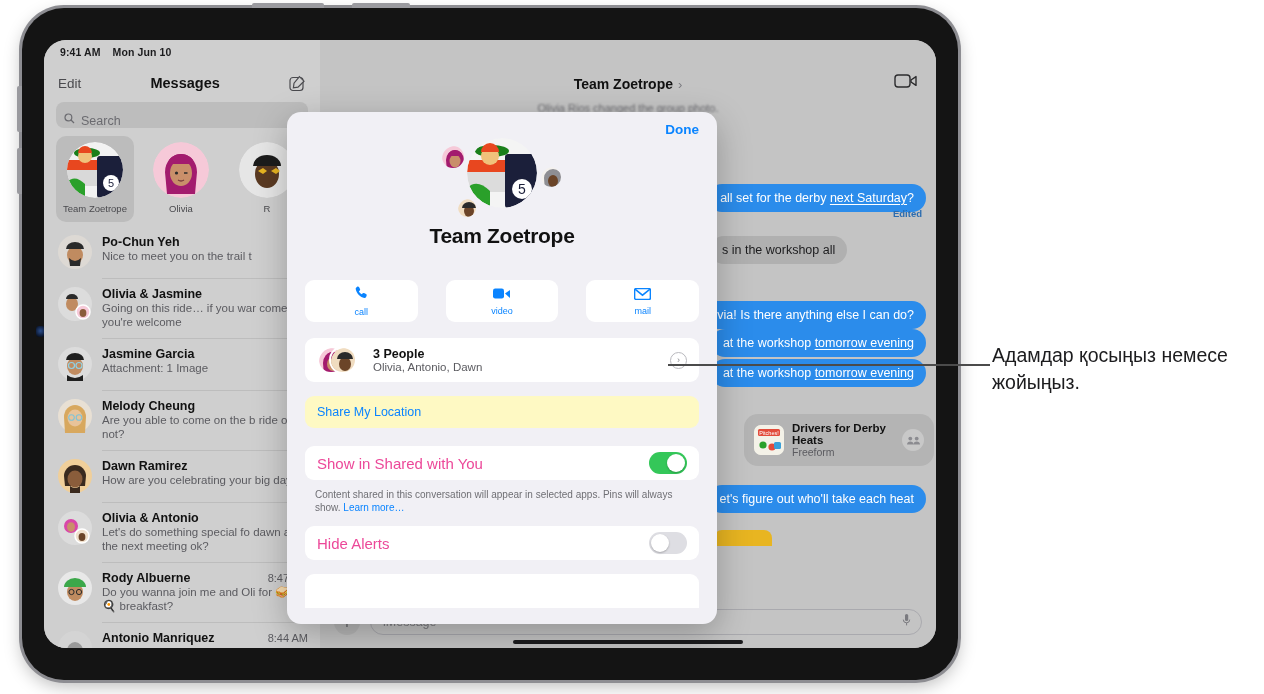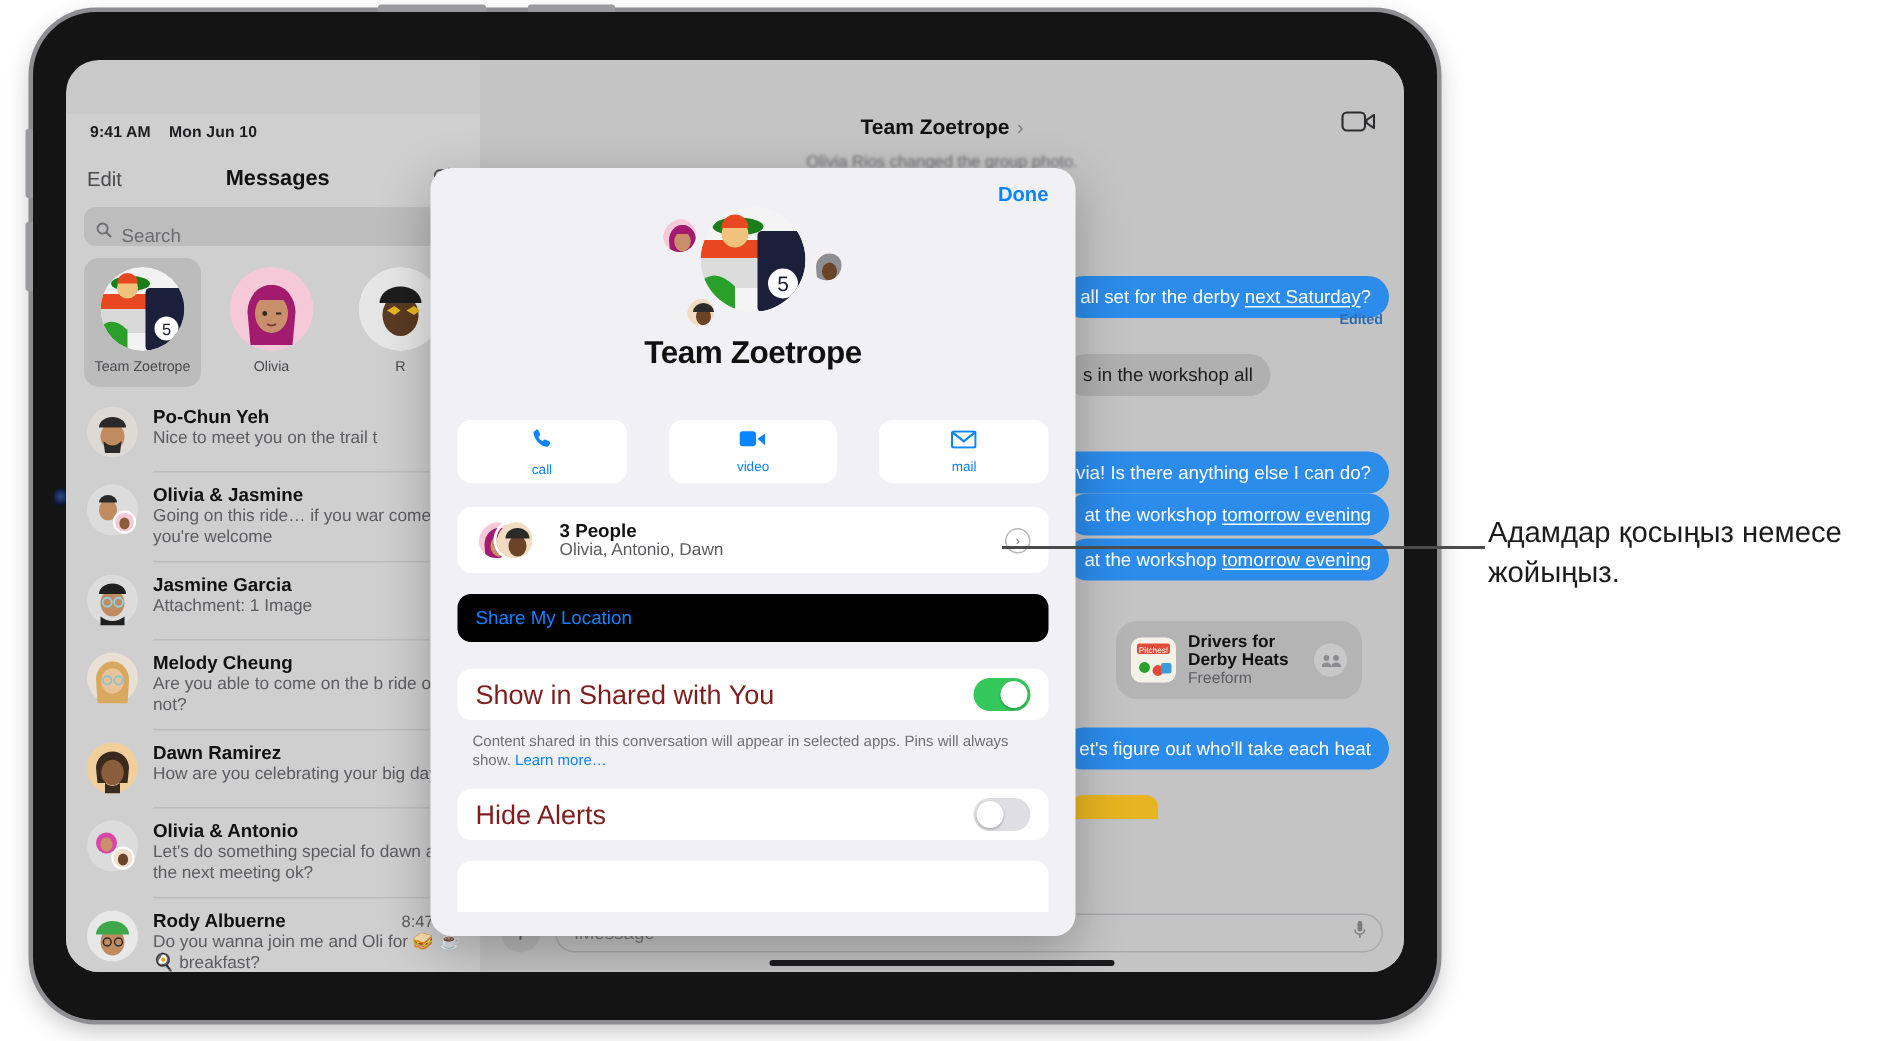--- a/index.html
+++ b/index.html
@@ -46,21 +46,20 @@
     position: absolute; left: 22px; top: 32px;
     width: 892px; height: 608px;
     border-radius: 22px; overflow: hidden;
     background: #c9c9c9;
   }
 
   
   #sidebar {
     position: absolute; left: 0; top: 0; width: 276px; height: 100%;
     background: #cfcfcf;
-    margin-top: 36px;
   }
   .status-bar {
     position: absolute; left: 0; top: 0; width: 892px; height: 24px;
     display: flex; align-items: center;
   }
   .status-left { margin-left: 16px; font-size: 10.5px; font-weight: bold; color: #1c1c1e; letter-spacing: .1px; }
   .status-left .sb-date { margin-left: 9px; }
   .status-dots { position:absolute; left:450px; top:7px; display:flex; gap:3px; }
   .status-dots i { width:4px; height:4px; border-radius:50%; background:#6e6e73; display:block; }
   .status-right {
@@ -129,21 +128,21 @@
     font-size: 11px; color: #6b6b70; filter: blur(1.1px);
   }
   .msgs { position: absolute; top: 104px; left: 0; right: 0; bottom: 52px; }
   .bub { position: absolute; padding: 6px 12px; border-radius: 15px; font-size: 12.5px; line-height: 16px; max-width: 330px; }
   .bub.out { background: #2b8ceb; color: #fff; right: 10px; }
   .bub.in { background: #b0b0b0; color: #1c1c1e; }
   .bub u { text-underline-offset: 2px; }
   .edited { position: absolute; right: 14px; font-size: 9.5px; font-weight: bold; color: #2b6cb0; }
   .link-card {
     position: absolute; background: #b4b4b4; border-radius: 14px;
-    display: flex; align-items: center; gap: 8px; padding: 8px 10px; width: 164px;
+    display: flex; align-items: center; gap: 8px; padding: 8px 10px; width: 190px;
   }
   .link-ico { width: 30px; height: 30px; border-radius: 7px; overflow: hidden; flex: none; position: relative; background: #f0efe6; }
   .link-title { font-size: 11.5px; font-weight: bold; color: #111; }
   .link-sub { font-size: 10.5px; color: #5b5b60; }
   .link-people { width: 22px; height: 22px; border-radius: 50%; background: #c8c8c8; display: flex; align-items: center; justify-content: center; margin-left: auto; flex: none; }
   .yellow-peek { position: absolute; width: 58px; height: 16px; border-radius: 8px 8px 0 0; background: #e8b521; }
 
   .composer { position: absolute; left: 0; right: 0; bottom: 0; height: 52px; display: flex; align-items: center; padding: 0 14px; gap: 10px; }
   .plus-btn { width: 26px; height: 26px; border-radius: 50%; background: #b8b8b8; display: flex; align-items: center; justify-content: center; color: #5e5e63; font-size: 17px; line-height: 1; }
   .imsg-field { flex: 1; height: 26px; border: 1px solid #a9a9ae; border-radius: 14px; display: flex; align-items: center; padding: 0 12px; position: relative; }
@@ -170,24 +169,24 @@
   .people-row {
     position: absolute; left: 18px; right: 18px; top: 226px; height: 44px;
     background: #fff; border-radius: 9px; display: flex; align-items: center; padding: 0 12px; gap: 10px;
   }
   .people-stack { position: relative; width: 46px; height: 28px; flex: none; }
   .people-stack .pa { position: absolute; width: 28px; height: 28px; border-radius: 50%; overflow: hidden; border: 2px solid #fff; }
   .people-title { font-size: 12.5px; font-weight: bold; color: #111; }
   .people-sub { font-size: 11.5px; color: #5b5b60; }
   .people-chev { margin-left: auto; width: 17px; height: 17px; border-radius: 50%; border: 1px solid #b9b9be; display: flex; align-items: center; justify-content: center; color: #8b8b90; font-size: 9px; }
 
-  .share-loc { position: absolute; left: 18px; right: 18px; top: 284px; height: 32px; background: #000000; border-radius: 9px; display: flex; align-items: center; padding: 0 12px; font-size: 12.5px; color: #0a84ff; }
+  .share-loc { position: absolute; left: 18px; right: 18px; top: 284px; height: 32px; background: #fef9c3; border-radius: 9px; display: flex; align-items: center; padding: 0 12px; font-size: 12.5px; color: #0a84ff; }
 
   .swy-row { position: absolute; left: 18px; right: 18px; top: 334px; height: 34px; background: #fff; border-radius: 9px; display: flex; align-items: center; padding: 0 12px; }
-  .swy-label { font-size: 18px; color: #7f1d1d; }
+  .swy-label { font-size: 15px; color: #ec4899; }
   .toggle { margin-left: auto; width: 38px; height: 22px; border-radius: 11px; position: relative; }
   .toggle.on { background: #34c759; }
   .toggle.off { background: #dedee3; }
   .knob { position: absolute; top: 2px; width: 18px; height: 18px; border-radius: 50%; background: #fff; box-shadow: 0 1px 2px rgba(0,0,0,.25); }
   .toggle.on .knob { right: 2px; }
   .toggle.off .knob { left: 2px; }
   .swy-foot { position: absolute; left: 28px; right: 28px; top: 376px; font-size: 10px; line-height: 13px; color: #6f6f74; }
   .swy-foot a { color: #0a84ff; text-decoration: none; }
 
   .hide-row { position: absolute; left: 18px; right: 18px; top: 414px; height: 34px; background: #fff; border-radius: 9px; display: flex; align-items: center; padding: 0 12px; }

